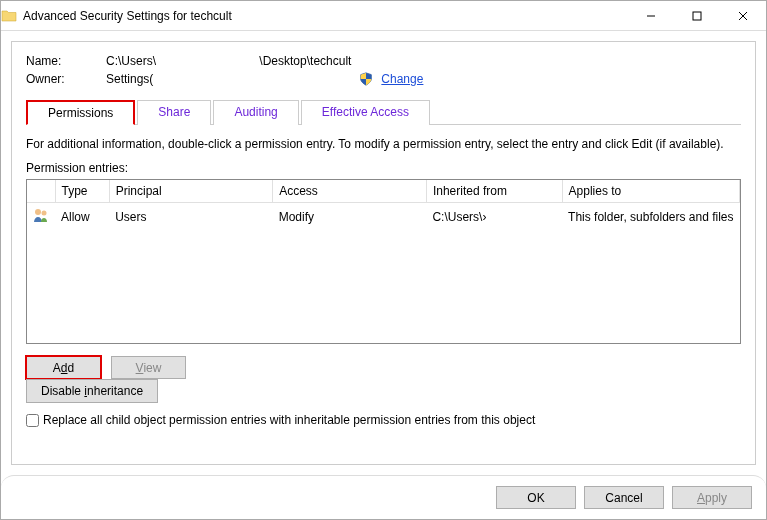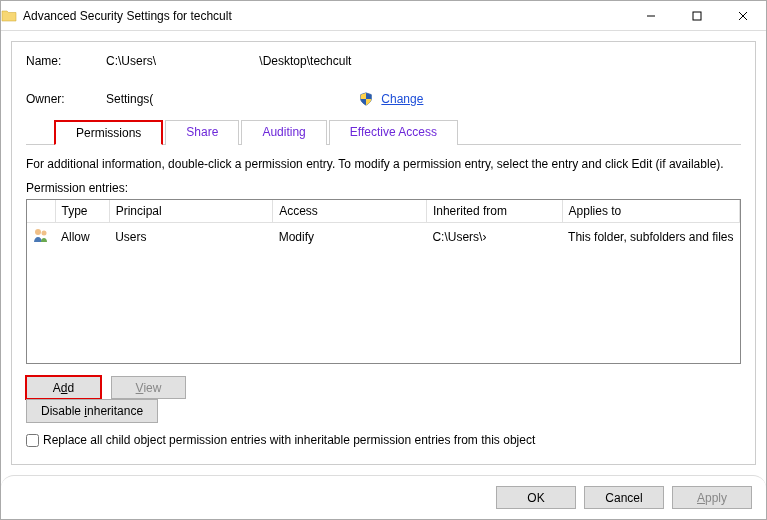--- a/index.html
+++ b/index.html
@@ -45,21 +45,21 @@
     flex: 1;
     margin: 10px;
     border: 1px solid #ccc;
     padding: 12px 14px 10px 14px;
     display: flex;
     flex-direction: column;
   }
   .info-grid {
     display: grid;
     grid-template-columns: 80px 1fr;
-    row-gap: 24px;
+    row-gap: 4px;
     margin-bottom: 14px;
   }
   .owner-row { display: flex; align-items: center; gap: 6px; }
   .shield { width: 14px; height: 14px; margin-left: 200px; }
   .change-link { color: #1d4ed8; text-decoration: underline; cursor: pointer; margin-left: 2px; }
   .tabs {
     display: flex;
     border-bottom: 1px solid #ccc;
     margin-bottom: 12px;
   }
@@ -72,21 +72,20 @@
     margin-bottom: -1px;
     position: relative;
     cursor: pointer;
   }
   .tab.active {
     background: #fff;
     border-bottom: 1px solid #fff;
   }
   .tab-highlight {
     border: 2px solid #e00000;
-    margin-left: 28px;
   }
   .tab.inactive {
     background: #fff;
     border-color: #ccc;
     color: #6d28d9;
   }
   .desc { margin-bottom: 10px; }
   .entries-label { margin-bottom: 4px; }
   .table-wrap {
     border: 1px solid #888;

